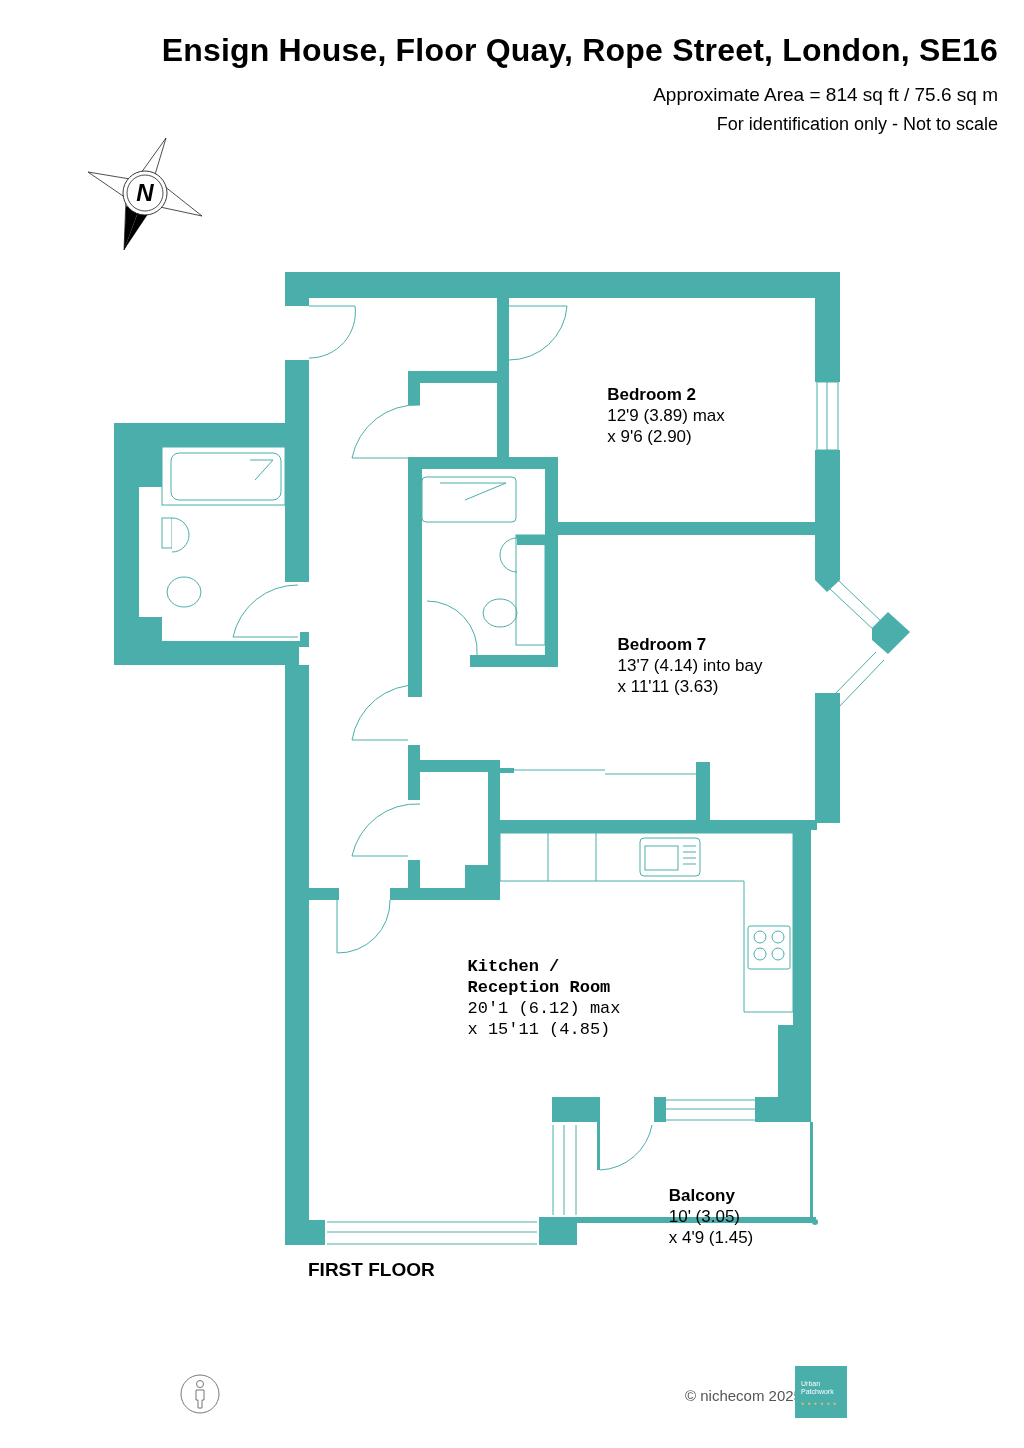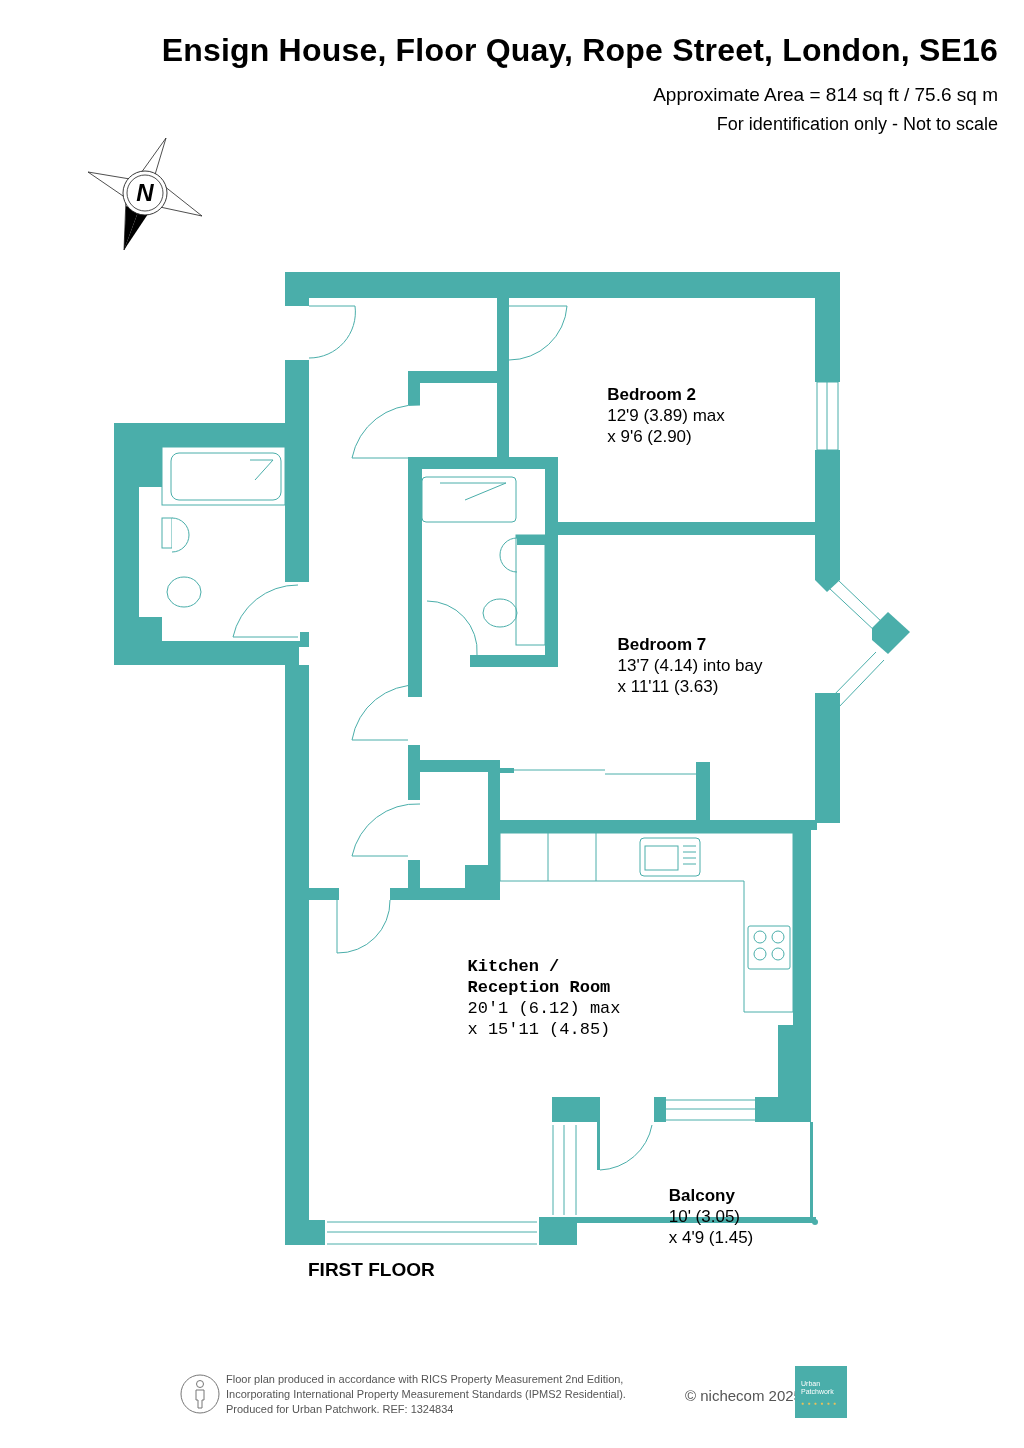--- a/index.html
+++ b/index.html
@@ -197,24 +197,19 @@
 </div>
 
 <div class="floor-label">FIRST FLOOR</div>
 
 <div class="footer">
   <svg class="footer-icon" width="40" height="40" viewBox="0 0 40 40">
     <circle cx="20" cy="20" r="19" fill="none" stroke="#777" stroke-width="1"></circle>
     <circle cx="20" cy="10" r="3.5" fill="none" stroke="#777" stroke-width="1"></circle>
     <path d="M16 16 L24 16 L24 26 L22 26 L22 34 L18 34 L18 26 L16 26 Z" fill="none" stroke="#777" stroke-width="1"></path>
   </svg>
-  <div class="footer-text">
-    <div>Floor plan produced in accordance with RICS Property Measurement 2nd Edition,</div>
-    <div>Incorporating International Property Measurement Standards (IPMS2 Residential).</div>
-    <div>Produced for Urban Patchwork.   REF:  1324834</div>
-  </div>
   <div class="footer-copy">© nichecom 2025.</div>
 </div>
 <div class="brand">
   <div>Urban</div>
   <div>Patchwork</div>
   <div class="dots">● ● ● ● ● ●</div>
 </div>
 
 </body></html>

